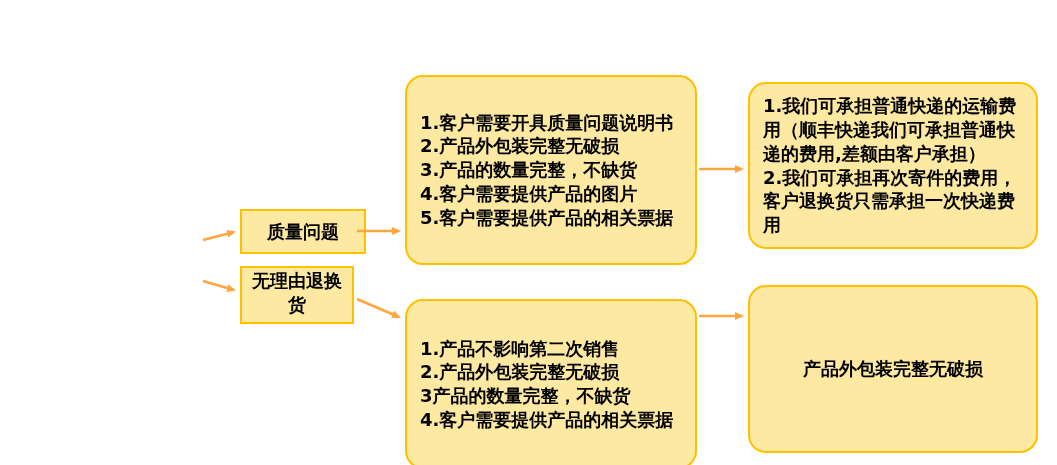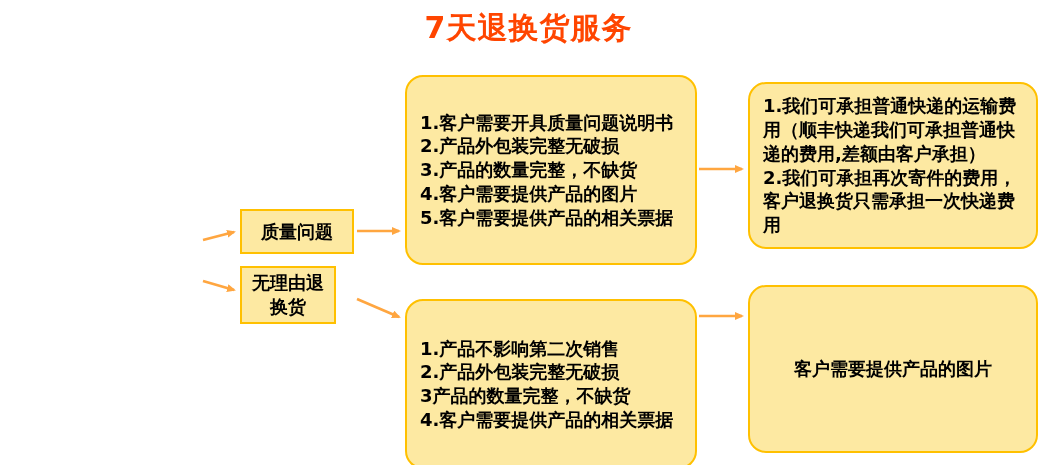--- a/index.html
+++ b/index.html
@@ -56,42 +56,41 @@
   #arrow-layer marker path{
     fill:var(--arrow,#FFA640);
   }
   .pre{white-space:pre-line;}
 </style>
 </head>
 <body>
 
 <div class="canvas">
 
-  <div class="diagram-title">7天退换货服务</div>
 
 
-  <div class="node mid-label" style="left:240px; top:209px; width:114px; height:45px;">质量问题</div>
+  <div class="node mid-label" style="left:240px; top:209px; width:126px; height:45px;">质量问题</div>
 
-  <div class="node mid-label" style="left:240px; top:266px; width:96px; height:58px;">无理由退换货</div>
+  <div class="node mid-label" style="left:240px; top:266px; width:114px; height:58px;font-family:Liberation Mono, monospace;">无理由退换货</div>
 
   <div class="node rounded list-text" style="left:405px; top:75px; width:292px; height:190px;">1.客户需要开具质量问题说明书
 2.产品外包装完整无破损
 3.产品的数量完整，不缺货
 4.客户需要提供产品的图片
 5.客户需要提供产品的相关票据</div>
 
   <div class="node rounded list-text" style="left:405px; top:283px; width:292px; height:170px;margin-top:16px;">1.产品不影响第二次销售
 2.产品外包装完整无破损
 3产品的数量完整，不缺货
 4.客户需要提供产品的相关票据</div>
 
   <div class="node rounded list-text" style="left:748px; top:82px; width:290px; height:167px;">1.我们可承担普通快递的运输费用（顺丰快递我们可承担普通快递的费用,差额由客户承担）
 2.我们可承担再次寄件的费用，客户退换货只需承担一次快递费用</div>
 
-  <div class="node rounded center-text" style="left:748px; top:285px; width:290px; height:168px; padding:6px 16px;">客户需要提供产品的图片</div>
+  <div class="node rounded center-text" style="left:748px; top:285px; width:290px; height:168px; padding:6px 16px;">产品外包装完整无破损</div>
 
   <svg id="arrow-layer" viewBox="0 0 1057 465" xmlns="http://www.w3.org/2000/svg">
     <defs>
       <marker id="ah" markerWidth="9" markerHeight="8" refX="7" refY="4" orient="auto" markerUnits="userSpaceOnUse">
         <path d="M0,0 L9,4 L0,8 Z"></path>
       </marker>
     </defs>
     <line x1="203" y1="240" x2="234" y2="232" marker-end="url(#ah)"></line>
     <line x1="203" y1="281" x2="234" y2="290" marker-end="url(#ah)"></line>
     <line x1="357" y1="231" x2="399" y2="231" marker-end="url(#ah)"></line>

